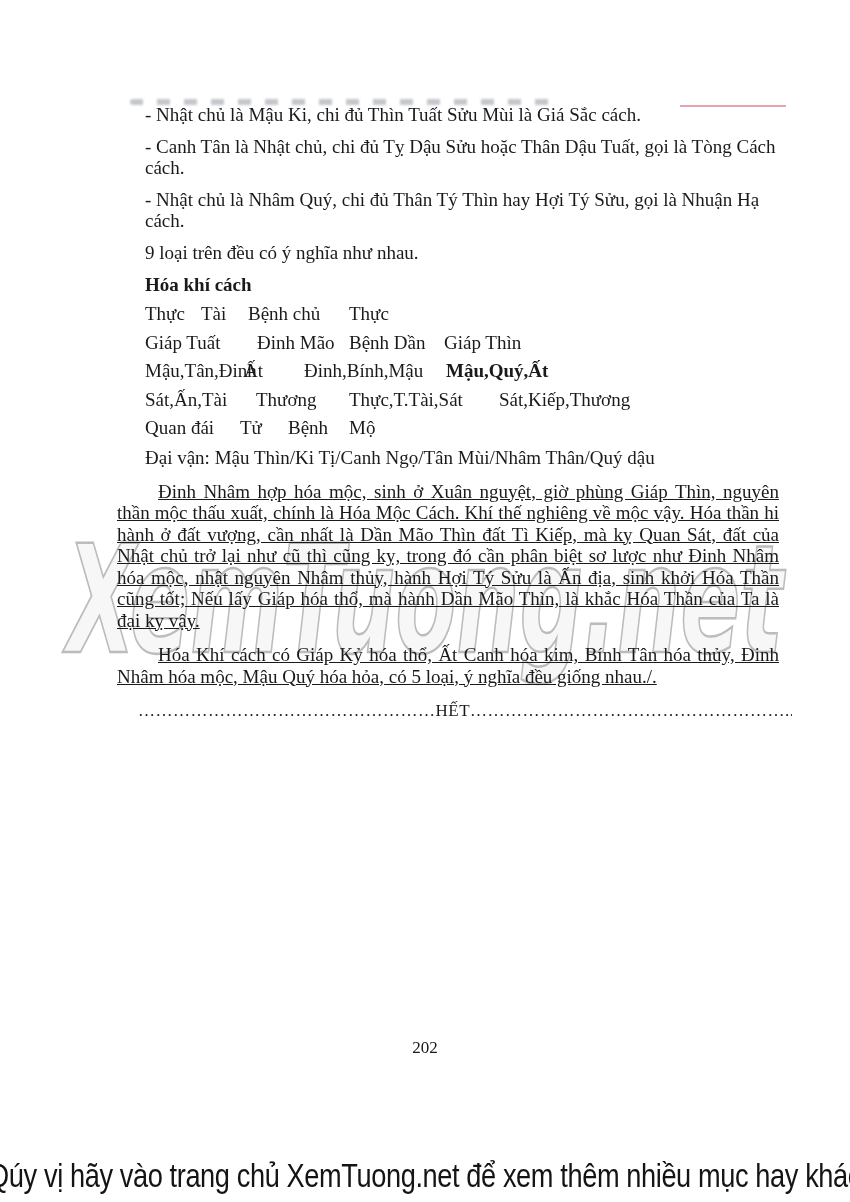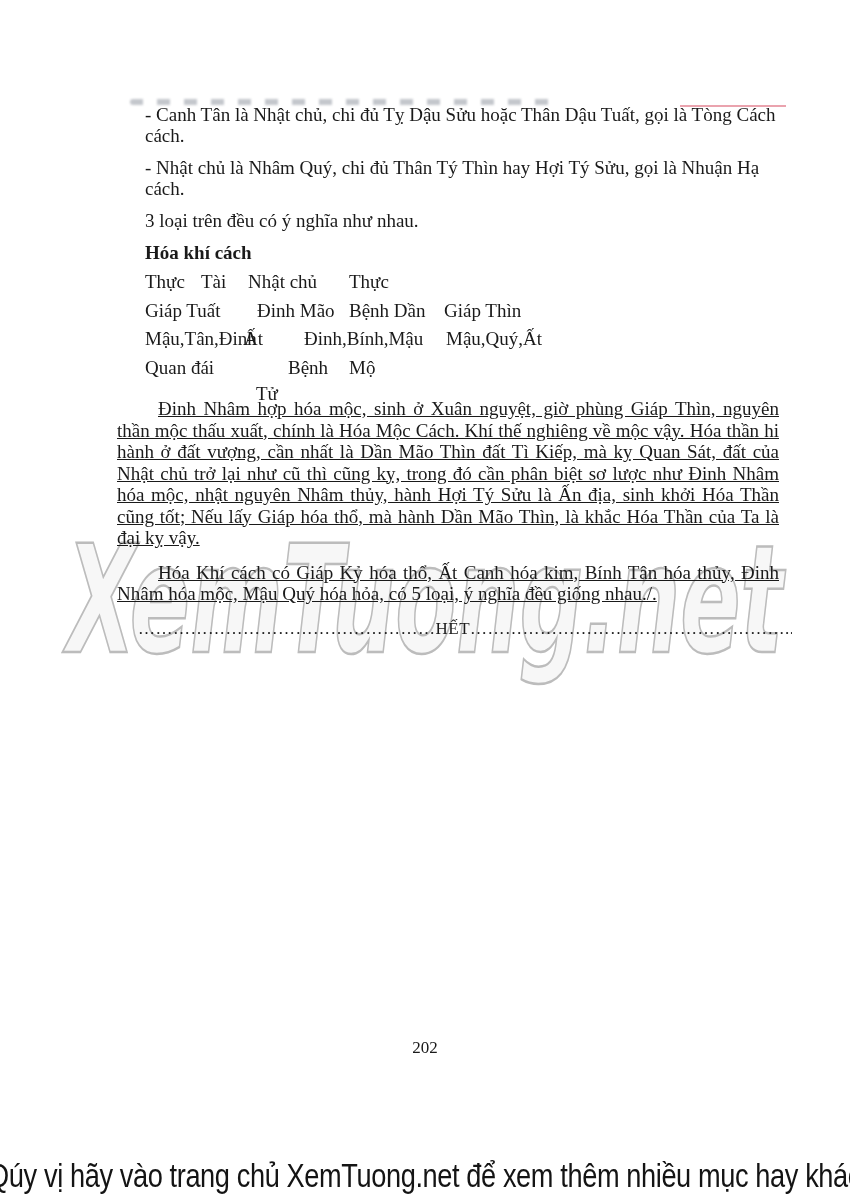--- a/index.html
+++ b/index.html
@@ -34,23 +34,23 @@
   .indent{padding-left:41px;}
   p{margin:0;}
   .bullet{margin:0 0 11px 0;}
   .heading{font-weight:bold;margin:0 0 8px 0;font-family:Liberation Serif, serif;}
 
   .pt-row{position:relative;height:28.5px;padding-left:41px;}
   .pt-row .c{position:absolute;top:0;white-space:nowrap;}
   .c0{left:41px;}
   .r0 .c1{left:97px;}  .r0 .c2{left:144px;} .r0 .c3{left:245px;}
   .r1 .c1{left:153px;} .r1 .c2{left:245px;} .r1 .c3{left:340px;}
-  .r2 .c1{left:140px;} .r2 .c2{left:200px;} .r2 .c3{left:342px;}
+  .r2 .c1{left:140px;} .r2 .c2{left:200px;} .r2 .c3{left:342px;font-weight:bold;}
   .r3 .c1{left:152px;} .r3 .c2{left:245px;} .r3 .c3{left:395px;}
-  .r4 .c1{left:152px;margin-top:26px;} .r4 .c2{left:184px;} .r4 .c3{left:245px;}
+  .r4 .c1{left:136px;} .r4 .c2{left:184px;} .r4 .c3{left:245px;}
 
   .daivan{margin:1px 0 6px 0;}
 
   .para{
     text-align:justify;text-indent:41px;
     line-height:21.5px;margin:13px;text-decoration:underline;
   }
   .para + .para{margin-top:8px;}
 
   .het{
@@ -81,51 +81,59 @@
 
   <div class="ghost-line"></div>
   <div class="red-line"></div>
 
   <svg class="watermark-svg" width="746" height="190" viewBox="0 0 746 190">
     <text x="373" y="132" text-anchor="middle" textLength="716" lengthAdjust="spacingAndGlyphs" font-family="DejaVu Sans, sans-serif" font-size="150" font-weight="bold" font-style="italic" fill="#f7f7f7" stroke="#bcbcbc" stroke-width="2.5">XemTuong.net</text>
   </svg>
 
   <div class="content">
 
+    <p class="bullet indent">- Nhật chủ là Mậu Ki, chi đủ Thìn Tuất Sửu Mùi là Giá Sắc cách.</p>
     <p class="bullet indent">- Canh Tân là Nhật chủ, chi đủ Tỵ Dậu Sửu hoặc Thân Dậu Tuất, gọi là Tòng Cách cách.</p>
     <p class="bullet indent">- Nhật chủ là Nhâm Quý, chi đủ Thân Tý Thìn hay Hợi Tý Sửu, gọi là Nhuận Hạ cách.</p>
-    <p class="bullet indent">3 loại trên đều có ý nghĩa như nhau.</p>
+    <p class="bullet indent">9 loại trên đều có ý nghĩa như nhau.</p>
 
     <p class="heading indent">Hóa khí cách</p>
 
     <div class="pt-row r0">
       <span class="c c0">Thực</span>
       <span class="c c1">Tài</span>
-      <span class="c c2">Nhật chủ</span>
+      <span class="c c2">Bệnh chủ</span>
       <span class="c c3">Thực</span>
     </div>
     <div class="pt-row r1">
       <span class="c c0">Giáp Tuất</span>
       <span class="c c1">Đinh Mão</span>
       <span class="c c2">Bệnh Dần</span>
       <span class="c c3">Giáp Thìn</span>
     </div>
     <div class="pt-row r2">
       <span class="c c0">Mậu,Tân,Đinh</span>
       <span class="c c1">Ất</span>
       <span class="c c2">Đinh,Bính,Mậu</span>
       <span class="c c3">Mậu,Quý,Ất</span>
     </div>
+    <div class="pt-row r3">
+      <span class="c c0">Sát,Ấn,Tài</span>
+      <span class="c c1">Thương</span>
+      <span class="c c2">Thực,T.Tài,Sát</span>
+      <span class="c c3">Sát,Kiếp,Thương</span>
+    </div>
     <div class="pt-row r4">
       <span class="c c0">Quan đái</span>
       <span class="c c1">Tử</span>
       <span class="c c2">Bệnh</span>
       <span class="c c3">Mộ</span>
     </div>
 
+    <p class="daivan indent">Đại vận: Mậu Thìn/Ki Tị/Canh Ngọ/Tân Mùi/Nhâm Thân/Quý dậu</p>
 
     <p class="para">Đinh Nhâm hợp hóa mộc, sinh ở Xuân nguyệt, giờ phùng Giáp Thìn, nguyên thần mộc thấu xuất, chính là Hóa Mộc Cách. Khí thế nghiêng về mộc vậy. Hóa thần hi hành ở đất vượng, cần nhất là Dần Mão Thìn đất Tì Kiếp, mà kỵ Quan Sát, đất của Nhật chủ trở lại như cũ thì cũng kỵ, trong đó cần phân biệt sơ lược như Đinh Nhâm hóa mộc, nhật nguyên Nhâm thủy, hành Hợi Tý Sửu là Ấn địa, sinh khởi Hóa Thần cũng tốt; Nếu lấy Giáp hóa thổ, mà hành Dần Mão Thìn, là khắc Hóa Thần của Ta là đại kỵ vậy.</p>
     <p class="para">Hóa Khí cách có Giáp Kỷ hóa thổ, Ất Canh hóa kim, Bính Tân hóa thủy, Đinh Nhâm hóa mộc, Mậu Quý hóa hỏa, có 5 loại, ý nghĩa đều giống nhau./.</p>
 
     <p class="het">……………………………………………HẾT………………………………………………..</p>
   </div>
 
   <div class="page-number">202</div>
 
   <div class="footer">

